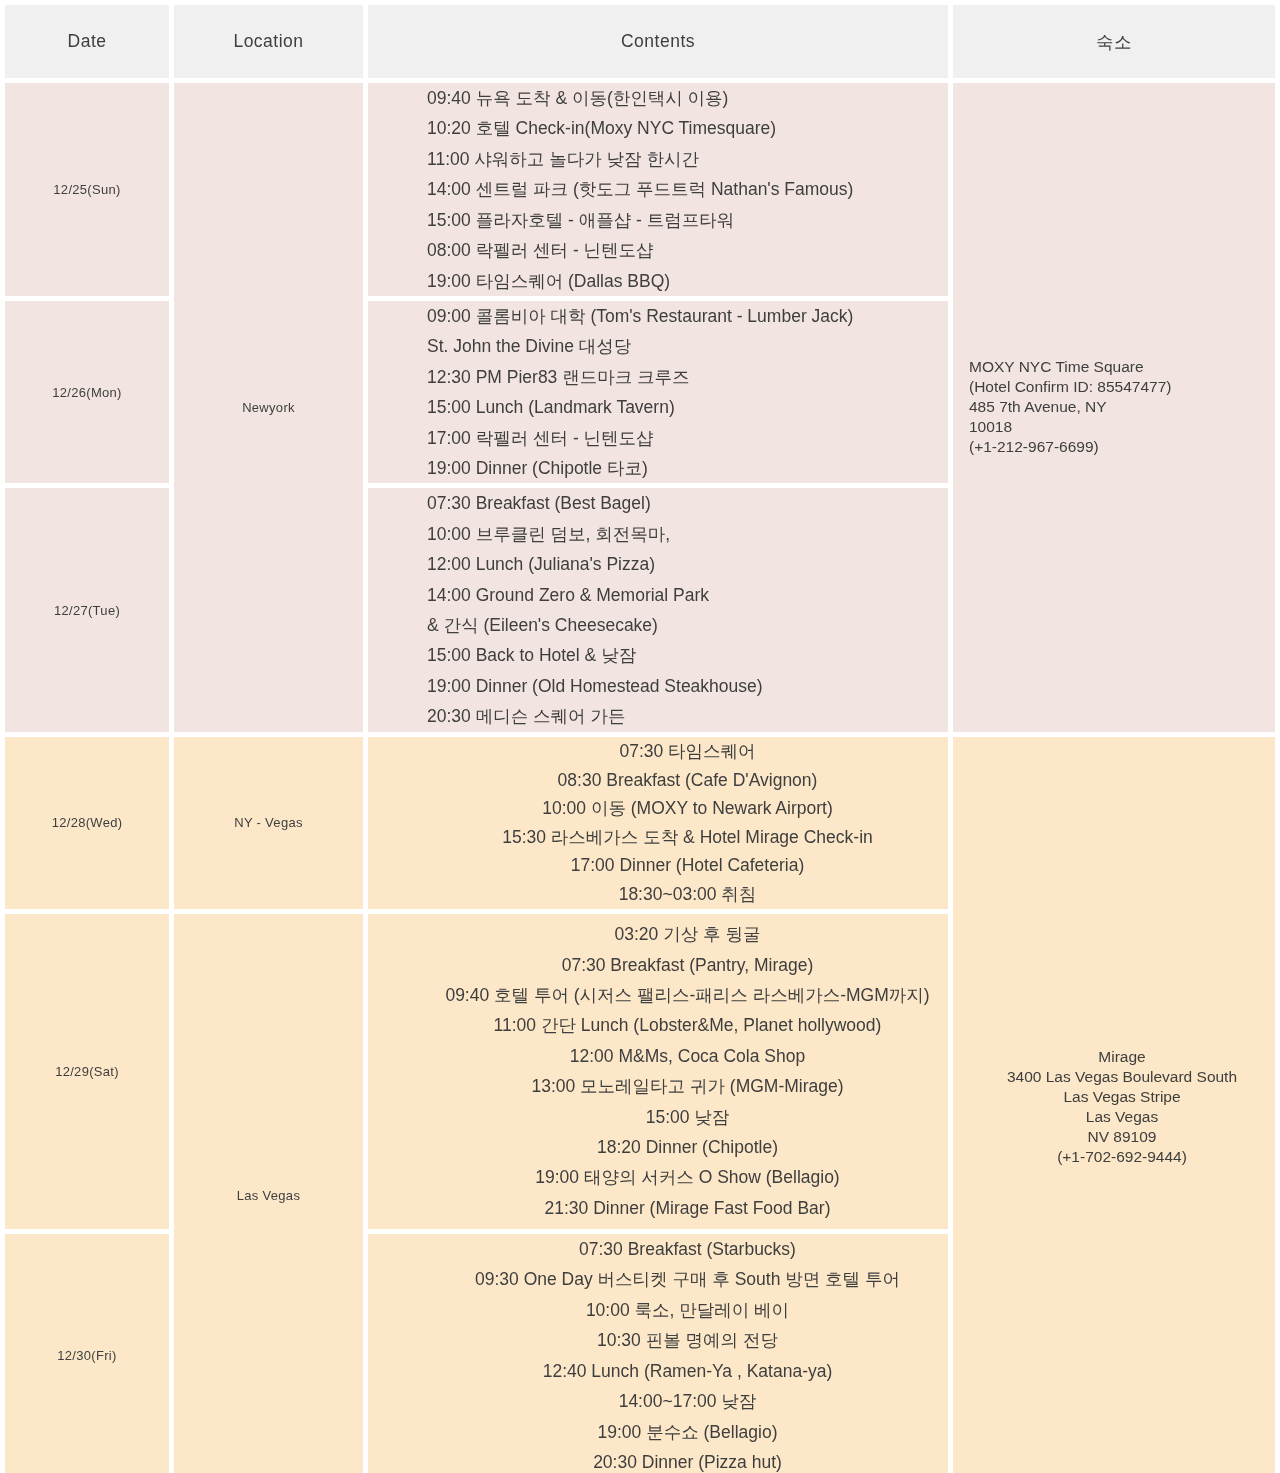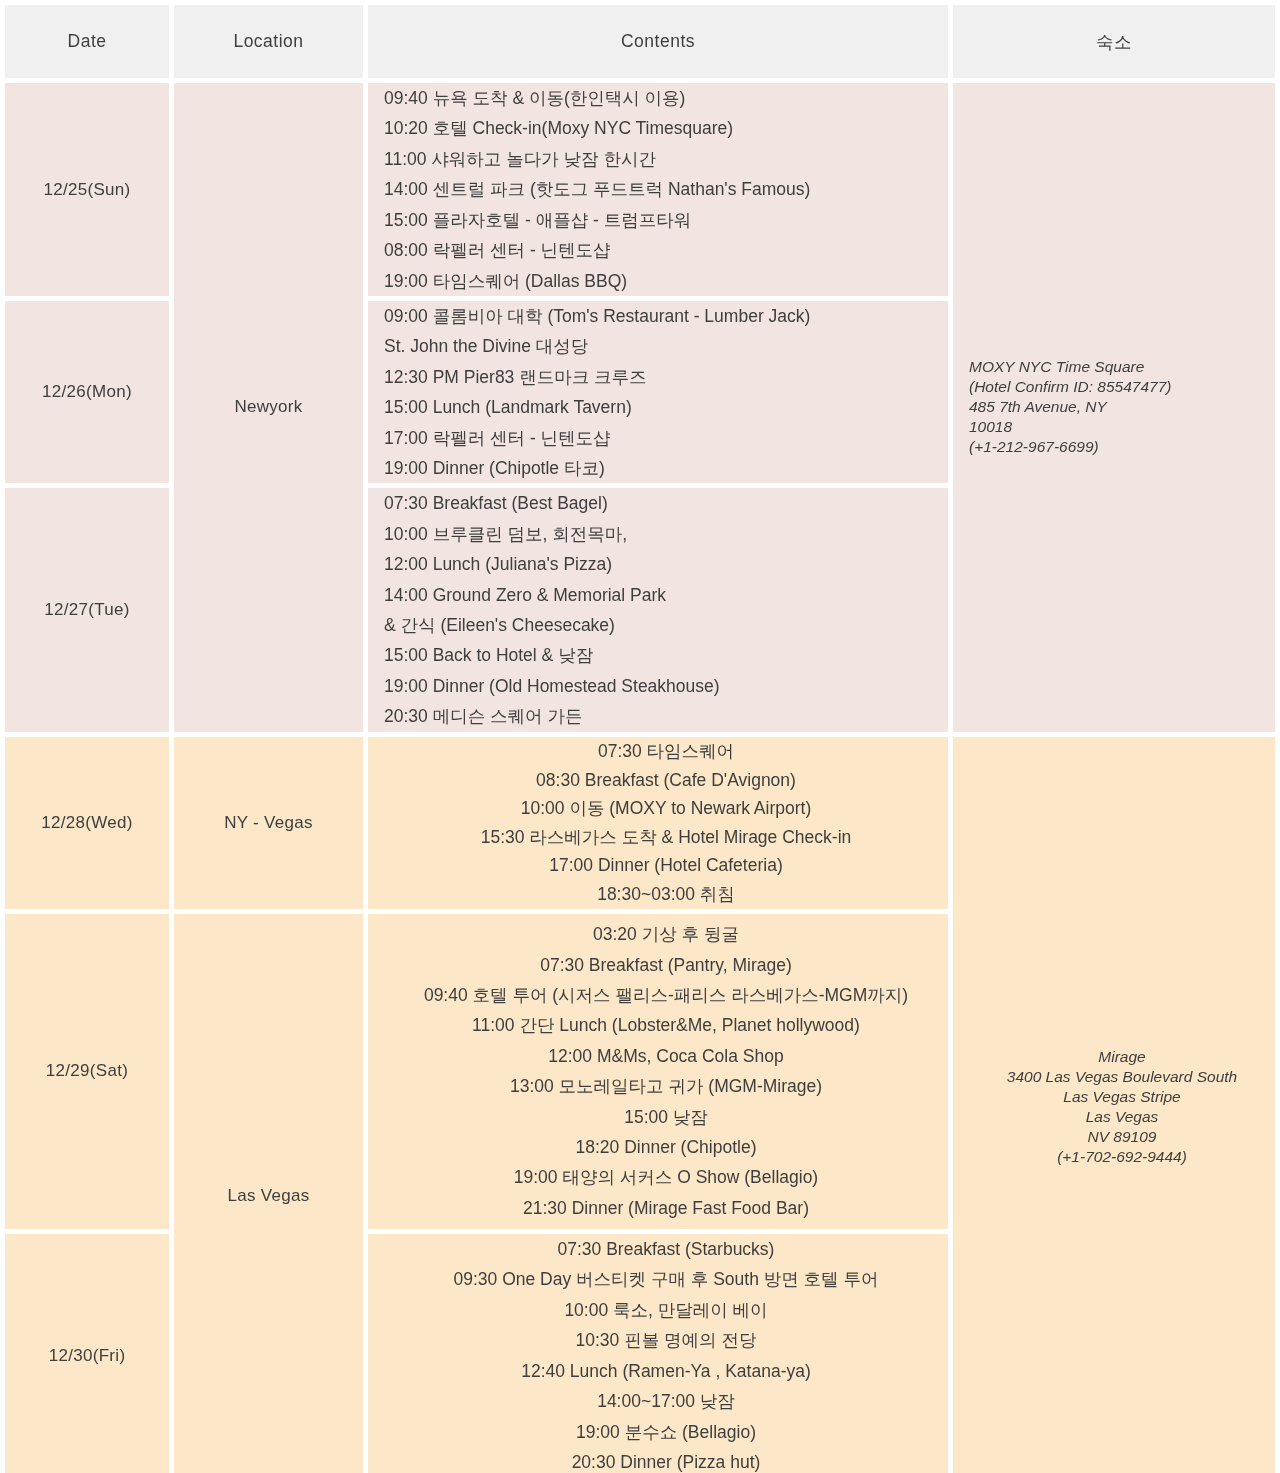--- a/index.html
+++ b/index.html
@@ -29,27 +29,27 @@
     height: 73px;
     text-align: center;
     vertical-align: middle;
     letter-spacing: 0.5px;
   }
   td { vertical-align: middle; overflow: hidden; }
   td.ny { background: var(--ny-bg); }
   td.vg { background: var(--vegas-bg); text-align: center; }
   td.date-cell, td.loc-cell {
     text-align: center;
-    font-size: 17px;
+    font-size: 13px;
     letter-spacing: 0.3px;
   }
-  td.contents-cell { padding-left: 16px; font-size: 17.5px; }
+  td.contents-cell { padding-left: 59px; font-size: 17.5px; }
   td.contents-cell .line { line-height: 30.4px; white-space: nowrap; }
   td.contents-cell.tight .line { line-height: 28.6px; }
-  td.hotel-cell { padding-left: 16px; font-size: 15.5px; font-style: italic; }
+  td.hotel-cell { padding-left: 16px; font-size: 15.5px; }
   td.hotel-cell .line { line-height: 20px; white-space: nowrap; }
   tr.r1 { height: 213px; }
   tr.r2 { height: 182px; }
   tr.r3 { height: 241px; }
   tr.r4 { height: 172px; }
   tr.r5 { height: 315px; }
   tr.r6 { height: 244px; }
 </style>
 </head>
 <body>

